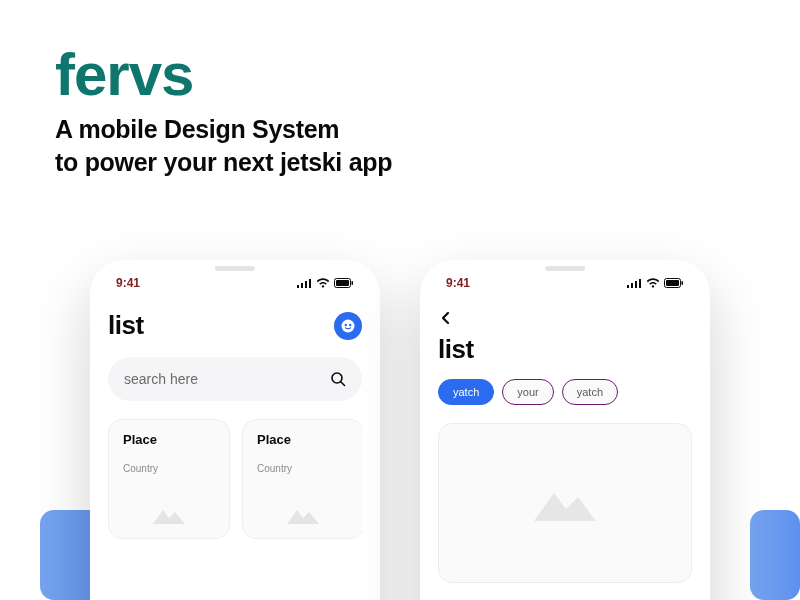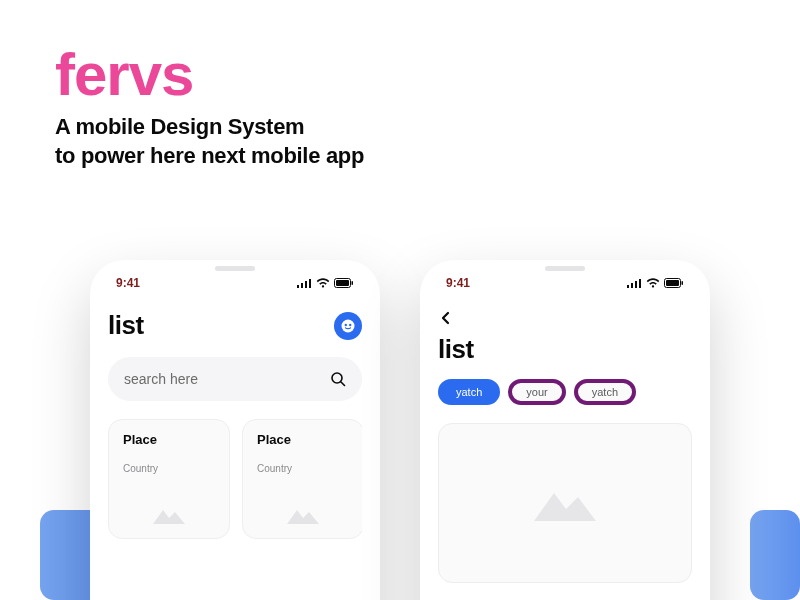--- a/index.html
+++ b/index.html
@@ -10,26 +10,26 @@
       font-family: -apple-system, BlinkMacSystemFont, "Segoe UI", Helvetica, Arial, sans-serif;
       overflow: hidden;
       position: relative;
     }
     .header-block {
       padding: 40px 55px 0;
     }
     .brand {
       font-size: 60px;
       font-weight: 700;
-      color: #ec4899;
+      color: #0f766e;
       letter-spacing: -1px;
       margin-bottom: 4px;
     }
     .tagline {
-      font-size: 22px;
+      font-size: 25px;
       font-weight: 700;
       color: #0a0a0a;
       line-height: 1.3;
       letter-spacing: -0.3px;
     }
     .bg-band {
       position: absolute;
       height: 90px;
       background: linear-gradient(90deg, #76a4ef, #5d90ee);
       border-radius: 14px;
@@ -175,21 +175,21 @@
     }
     .chip {
       flex: 0 0 auto;
       height: 26px;
       padding: 0 14px;
       border-radius: 13px;
       font-size: 11px;
       display: flex;
       align-items: center;
       background: #fafafb;
-      border: 4px solid #701a75;
+      border: 1px solid #701a75;
       color: #5a5a5e;
     }
     .chip.active {
       background: #2a6bef;
       color: #ffffff;
       border-color: #2a6bef;
     }
     .big-card {
       margin-top: 18px;
       height: 160px;
@@ -202,21 +202,21 @@
     }
     .big-card svg { display: block; opacity: 0.45; }
   </style>
 </head>
 <body>
 
 <div class="header-block">
   <div class="brand">fervs</div>
   <div class="tagline">
     <span>A mobile Design System</span><br>
-    <span>to power here next mobile app</span>
+    <span>to power your next jetski app</span>
   </div>
 </div>
 
 <div class="bg-band left"></div>
 <div class="bg-band right"></div>
 
 <div class="phones">
 
   <div class="phone">
     <div class="notch"></div>

